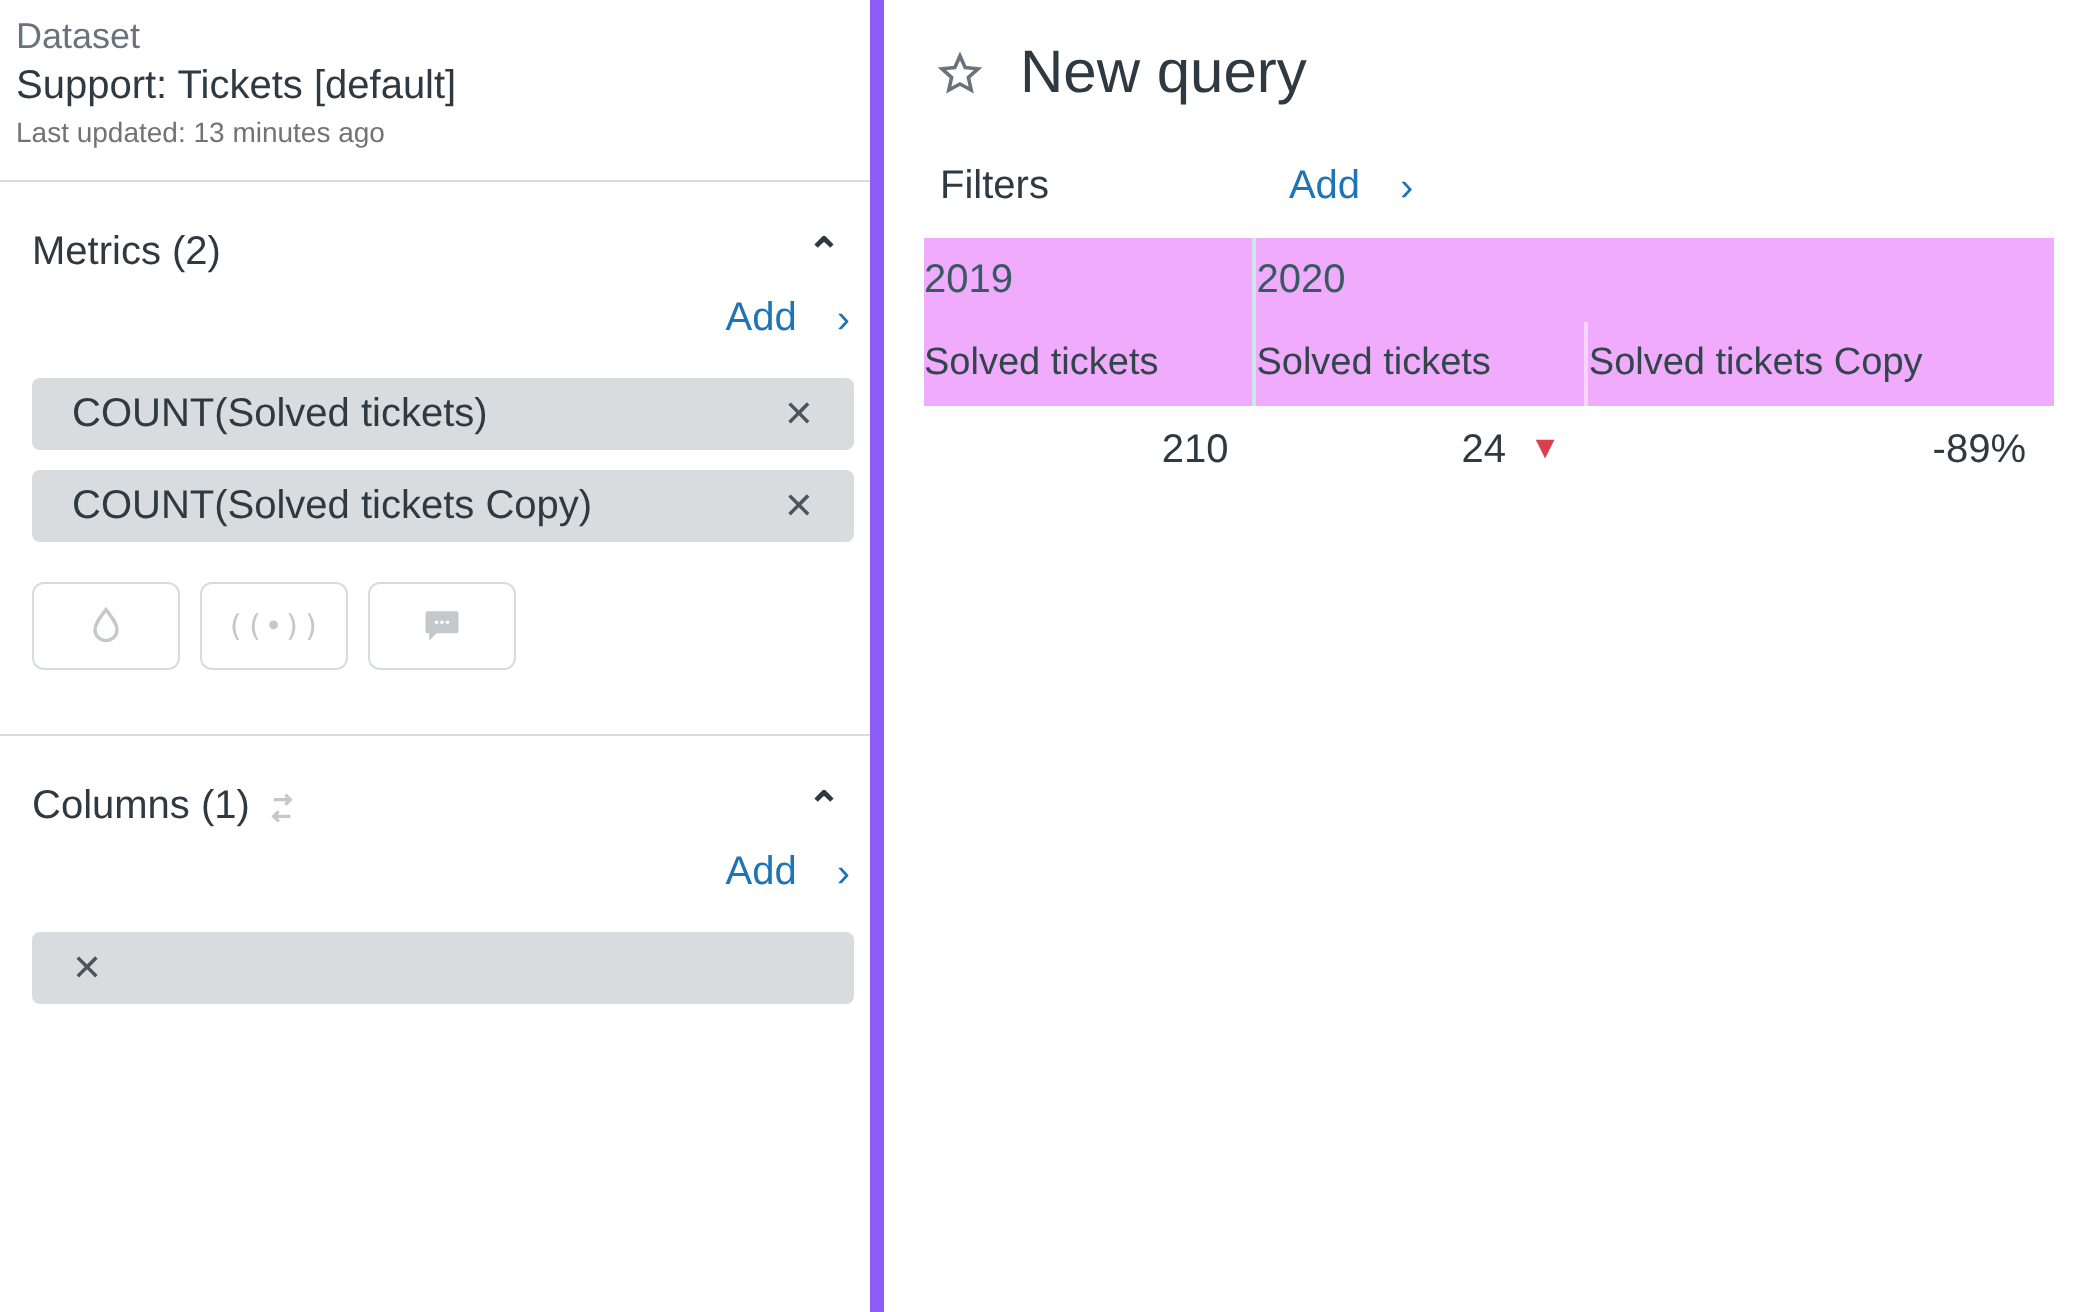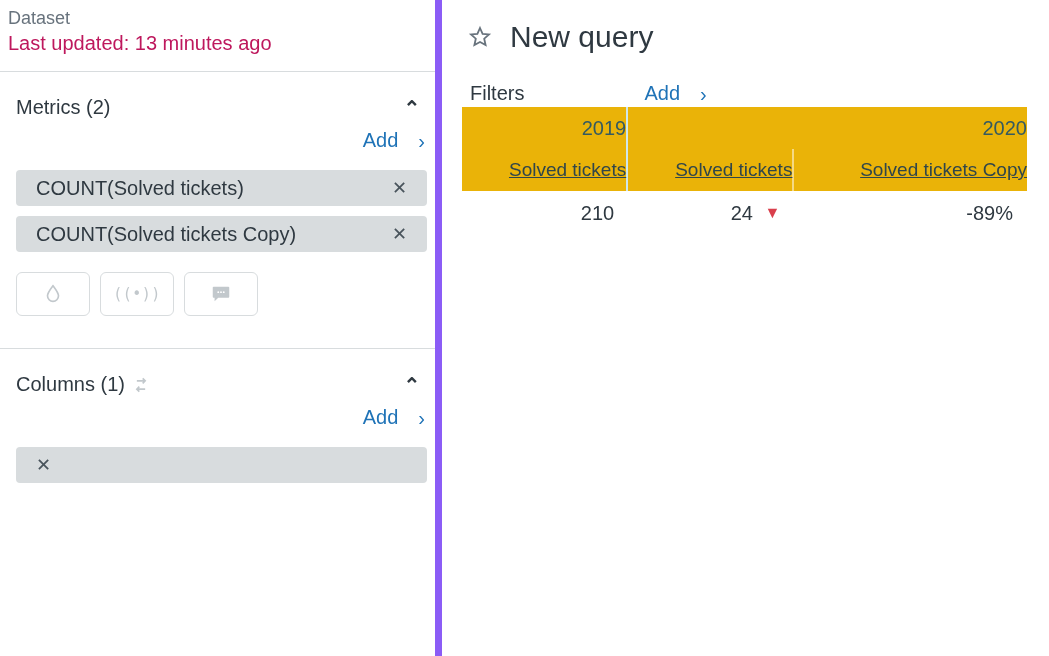--- a/index.html
+++ b/index.html
@@ -4,21 +4,21 @@
 <style>
   * { box-sizing: border-box; margin: 0; padding: 0; }
   html, body { width: 1049px; height: 656px; font-family: -apple-system, BlinkMacSystemFont, "Segoe UI", Helvetica, Arial, sans-serif; color: #2f3941; background: #fff; }
   .root { display: flex; width: 100%; height: 100%; }
 
   
   .side { flex: 0 0 442px; border-right: 7px solid #8b5cf6; display: flex; flex-direction: column; }
   .block { border-bottom: 1px solid #d8dcde; padding: 6px 0 14px 8px; }
   .dataset-label { font-size: 18px; color: #68737d; line-height: 1.35; }
   .dataset-name  { font-size: 20px; color: #2f3941; line-height: 1.35; }
-  .dataset-upd   { font-size: 20px; color: #be185d; line-height: 1.35; }
+  .dataset-upd   { font-size: 14px; color: #737373; line-height: 1.35; }
 
   .sec-head { display: flex; align-items: center; justify-content: space-between; padding: 18px 10px 8px 8px; }
   .sec-title { font-size: 20px; color: #2f3941; display: flex; align-items: center; gap: 6px; }
   .chev { width: 26px; text-align: center; font-size: 20px; line-height: 1; cursor: pointer; user-select: none; color: #2f3941; font-weight: 600; }
   .swap-ic { width: 20px; height: 20px; color: #c2c8cc; display: inline-flex; }
   .swap-ic svg { width: 100%; height: 100%; }
 
   .add-row { display: flex; justify-content: flex-end; padding: 2px 10px 8px 8px; }
   .add-link { color: #1f73b7; font-size: 20px; display: inline-flex; align-items: center; gap: 20px; cursor: pointer; }
   .add-link .rchev { font-size: 20px; line-height: 1; }
@@ -33,41 +33,42 @@
   .ibtn svg { width: 22px; height: 22px; }
   .ibtn span.txt { font-family: monospace; font-size: 15px; letter-spacing: 0.5px; }
 
   
   .main { flex: 1; padding: 12px 16px; }
   .main-head { display: flex; align-items: center; gap: 18px; padding: 8px 0 22px 10px; }
   .star { width: 24px; height: 24px; color: #68737d; cursor: pointer; }
   .star svg { width: 100%; height: 100%; }
   .qtitle { font-size: 30px; color: #2f3941; }
 
-  .filters-row { display: flex; align-items: center; gap: 120px; padding: 6px 0 2px 12px; }
+  .filters-row { display: flex; align-items: center; gap: 120px; padding: 6px 0 14px 12px; }
   .filters-lbl { font-size: 20px; color: #2f3941; }
 
   .tbl { border-collapse: separate; border-spacing: 0; width: 565px; margin-left: 4px; }
-  .tbl th { background: #eab308; color: #30464a; font-weight: 400; font-size: 20px; border: 0; text-align: right; height: 42px; }
+  .tbl th { background: #f0abfc; color: #30464a; font-weight: 400; font-size: 20px; border: 0; text-align: left; height: 42px; }
   .tbl th.sep-r { border-right: 2px solid #cfe7eb; }
   .yrow th { color: #355a60; }
-  .mrow th { font-size: 19px; text-decoration: underline; }
+  .mrow th { font-size: 19px; }
   .mrow th.sep-r-weak { border-right: 2px solid rgba(255,255,255,0.5); }
   .tbl td { height: 44px; text-align: right; padding: 0 14px; font-size: 20px; color: #2f3941; }
   .downtri { color: #d93f4c; font-size: 16px; vertical-align: 2px; margin-left: 6px; }
 </style>
 </head>
 <body>
 
 <div class="root">
 
   <div class="side">
 
     <div class="block">
       <div class="dataset-label">Dataset</div>
+      <div class="dataset-name">Support: Tickets [default]</div>
       <div class="dataset-upd">Last updated: 13 minutes ago</div>
     </div>
 
     <div class="block">
       <div class="sec-head">
         <div class="sec-title">Metrics (2)</div>
         <div class="chev">⌃</div>
       </div>
       <div class="add-row">
         <span class="add-link">

